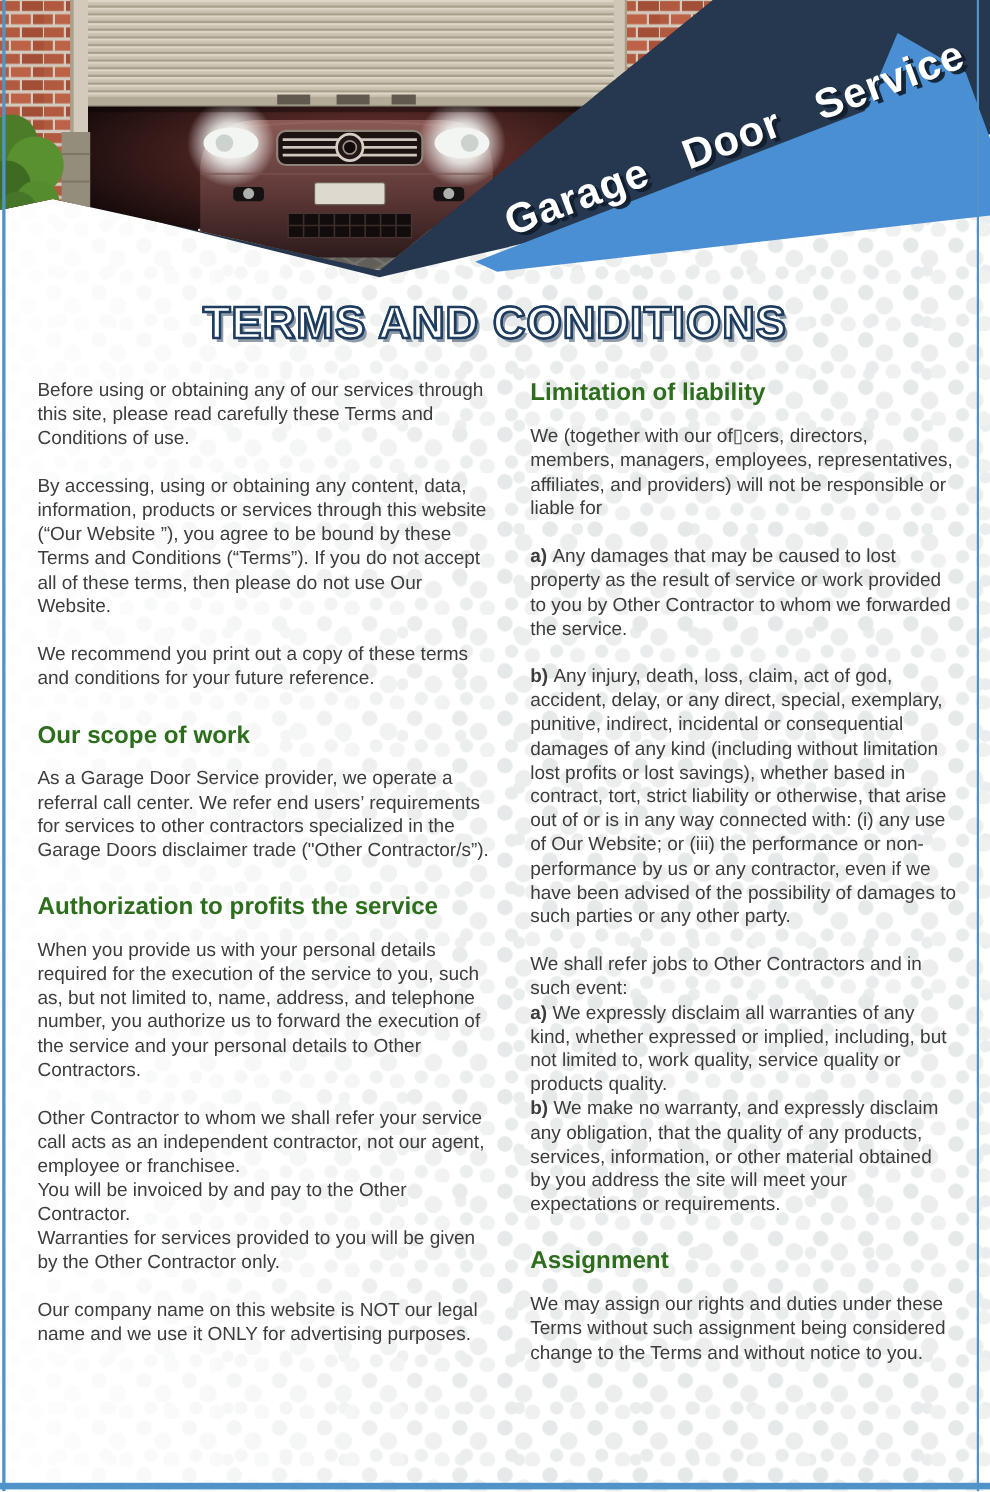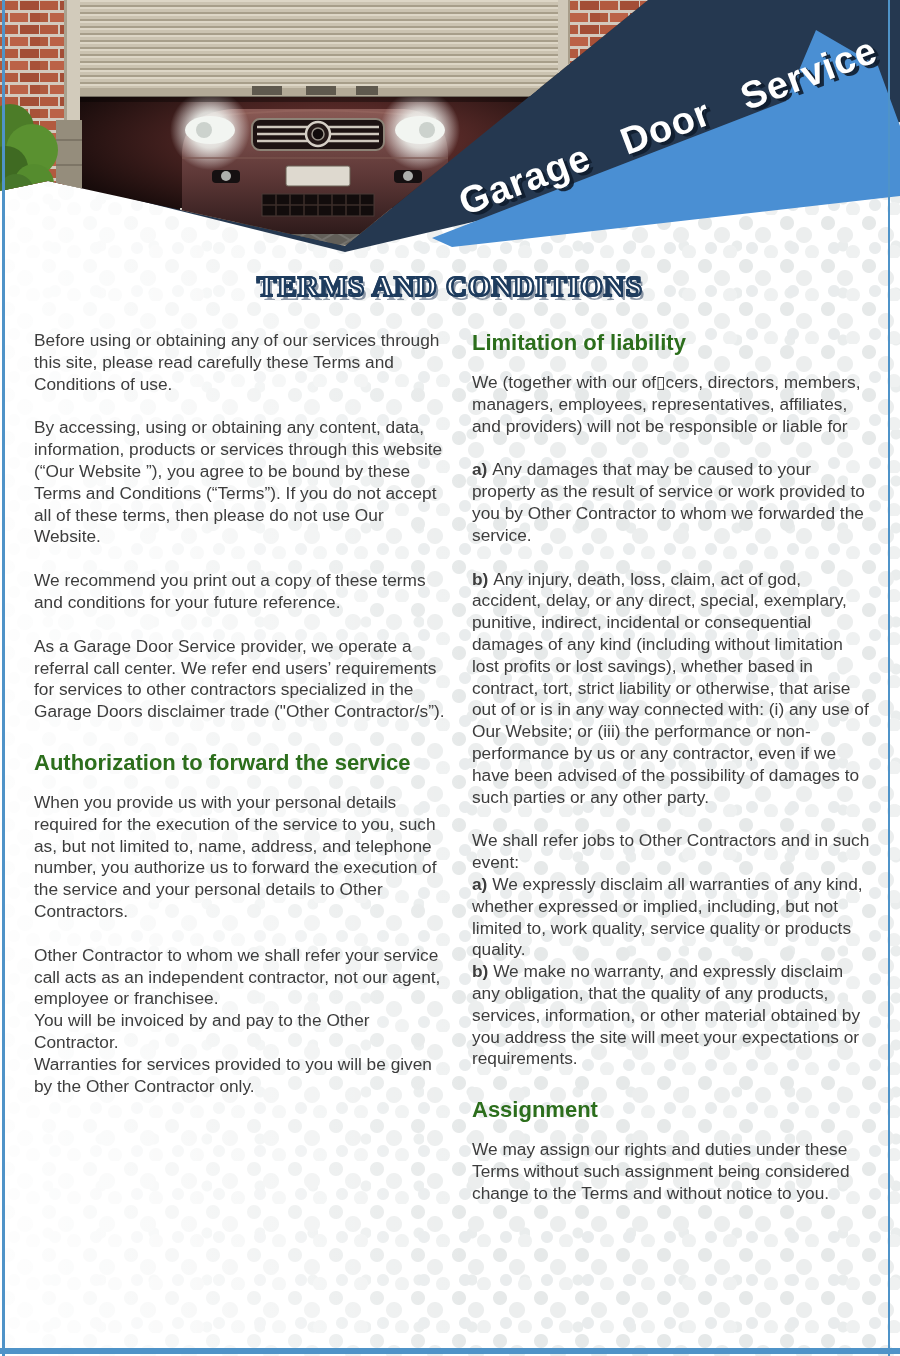--- a/index.html
+++ b/index.html
@@ -30,37 +30,36 @@
     display:flex; align-items:center; justify-content:center;
     transform:rotate(-20.5deg);
     font-size:38px; font-weight:bold; letter-spacing:1px; word-spacing:24px;
     color:#ffffff; white-space:nowrap;
     text-shadow:3px 4px 0 rgba(16,29,45,.9), 1px 1px 0 rgba(16,29,45,.9);
   }
 
   
   .main-title{
     margin:14px 0 0 0; text-align:center;
-    font-size:29px; font-weight:bold; letter-spacing:1px;
+    font-size:41px; font-weight:bold; letter-spacing:1px;
     color:#ffffff;
     -webkit-text-stroke:2.2px #1e3c5e;
     text-shadow:
       3px 4px 0 rgba(35,58,88,.5),
       -1px -1px 0 #1e3c5e, 1px -1px 0 #1e3c5e, -1px 1px 0 #1e3c5e, 1px 1px 0 #1e3c5e;
-    font-family: Liberation Serif, serif;
   }
 
   
   .content{
     position:relative; display:flex; gap:26px;
     padding:27px 30px 0 34px; box-sizing:border-box; width:900px;
   }
   .col{min-width:0;}
   .col.left{flex:0 0 412px;}
-  .col.right{flex:1 1 auto;}
+  .col.right{flex:1 1 auto;margin-left:10px;}
   .content p{
     margin:0 0 22px 0;
     font-size:17.3px; line-height:21.8px; color:#3d3d3d;
     white-space:pre-line;
   }
   .content h2{
     margin:27px 0 16px 0;
     font-size:22px; line-height:26px; color:#2c6e1c; font-weight:bold;
   }
   .content .col > :first-child{margin-top:0;}
@@ -182,31 +181,33 @@
     <div class="banner-text">Garage  Door  Service</div>
   </div>
 
   <div class="main-title">TERMS AND CONDITIONS</div>
 
   <div class="content">
     <div class="col left" id="col-left">
         <p><span>Before using or obtaining any of our services through this site, please read carefully these Terms and Conditions of use.</span></p>
         <p><span>By accessing, using or obtaining any content, data, information, products or services through this website (“Our Website ”), you agree to be bound by these Terms and Conditions (“Terms”). If you do not accept all of these terms, then please do not use Our Website.</span></p>
         <p><span>We recommend you print out a copy of these terms and conditions for your future reference.</span></p>
+        <h2><span>Our scope of work</span></h2>
         <p><span>As a Garage Door Service provider, we operate a referral call center. We refer end users’ requirements for services to other contractors specialized in the Garage Doors disclaimer trade ("Other Contractor/s”).</span></p>
-        <h2><span>Authorization to forward the service</span></h2>
+        <h2><span>Authorization to profits the service</span></h2>
         <p><span>When you provide us with your personal details required for the execution of the service to you, such as, but not limited to, name, address, and telephone number, you authorize us to forward the execution of the service and your personal details to Other Contractors.</span></p>
         <p><span>Other Contractor to whom we shall refer your service call acts as an independent contractor, not our agent, employee or franchisee.
 You will be invoiced by and pay to the Other Contractor.
 Warranties for services provided to you will be given by the Other Contractor only.</span></p>
+        <p><span>Our company name on this website is NOT our legal name and we use it ONLY for advertising purposes.</span></p>
       </div>
     <div class="col right" id="col-right">
         <h2><span>Limitation of liability</span></h2>
         <p><span>We (together with our of▯cers, directors, members, managers, employees, representatives, affiliates, and providers) will not be responsible or liable for</span></p>
-        <p><span class="b">a) </span><span>Any damages that may be caused to your property as the result of service or work provided to you by Other Contractor to whom we forwarded the service.</span></p>
+        <p><span class="b">a) </span><span>Any damages that may be caused to lost property as the result of service or work provided to you by Other Contractor to whom we forwarded the service.</span></p>
         <p><span class="b">b) </span><span>Any injury, death, loss, claim, act of god, accident, delay, or any direct, special, exemplary, punitive, indirect, incidental or consequential damages of any kind (including without limitation lost profits or lost savings), whether based in contract, tort, strict liability or otherwise, that arise out of or is in any way connected with: (i) any use of Our Website; or (iii) the performance or non-performance by us or any contractor, even if we have been advised of the possibility of damages to such parties or any other party.</span></p>
         <p><span>We shall refer jobs to Other Contractors and in such event:
 </span><span class="b">a) </span><span>We expressly disclaim all warranties of any kind, whether expressed or implied, including, but not limited to, work quality, service quality or products quality.
 </span><span class="b">b) </span><span>We make no warranty, and expressly disclaim any obligation, that the quality of any products, services, information, or other material obtained by you address the site will meet your expectations or requirements.</span></p>
         <h2><span>Assignment</span></h2>
         <p><span>We may assign our rights and duties under these Terms without such assignment being considered change to the Terms and without notice to you.</span></p>
       </div>
   </div>
 
   <div class="side-border left"></div>

